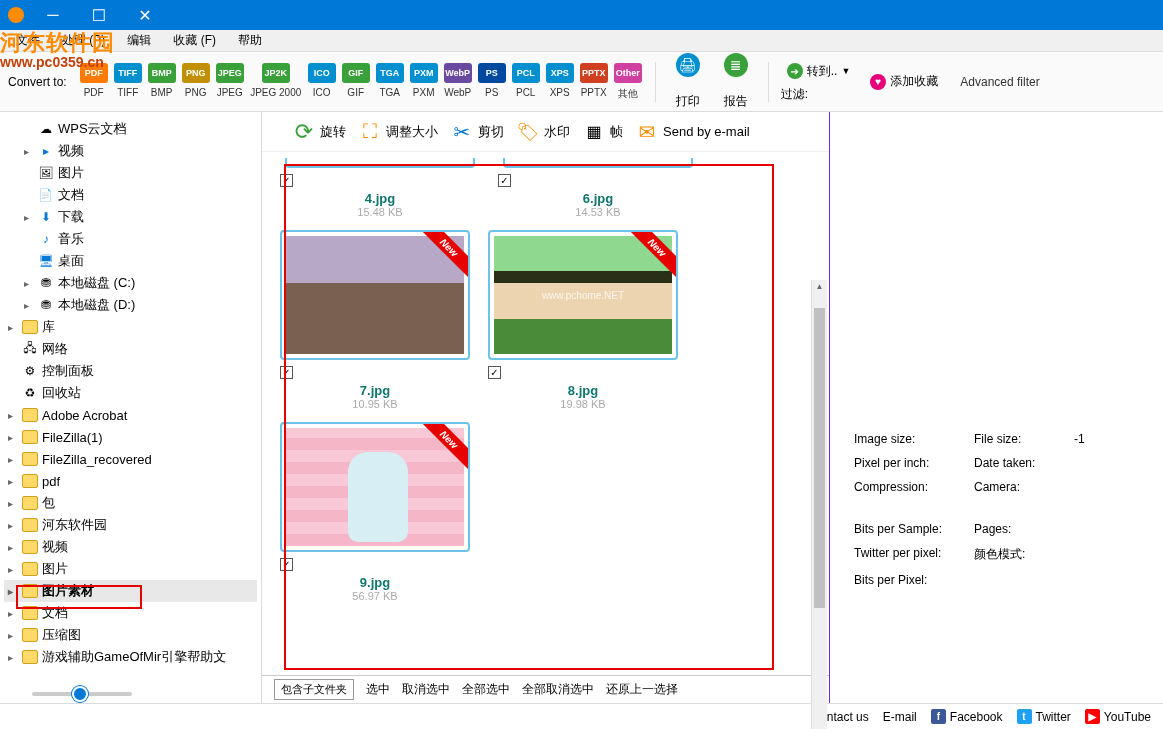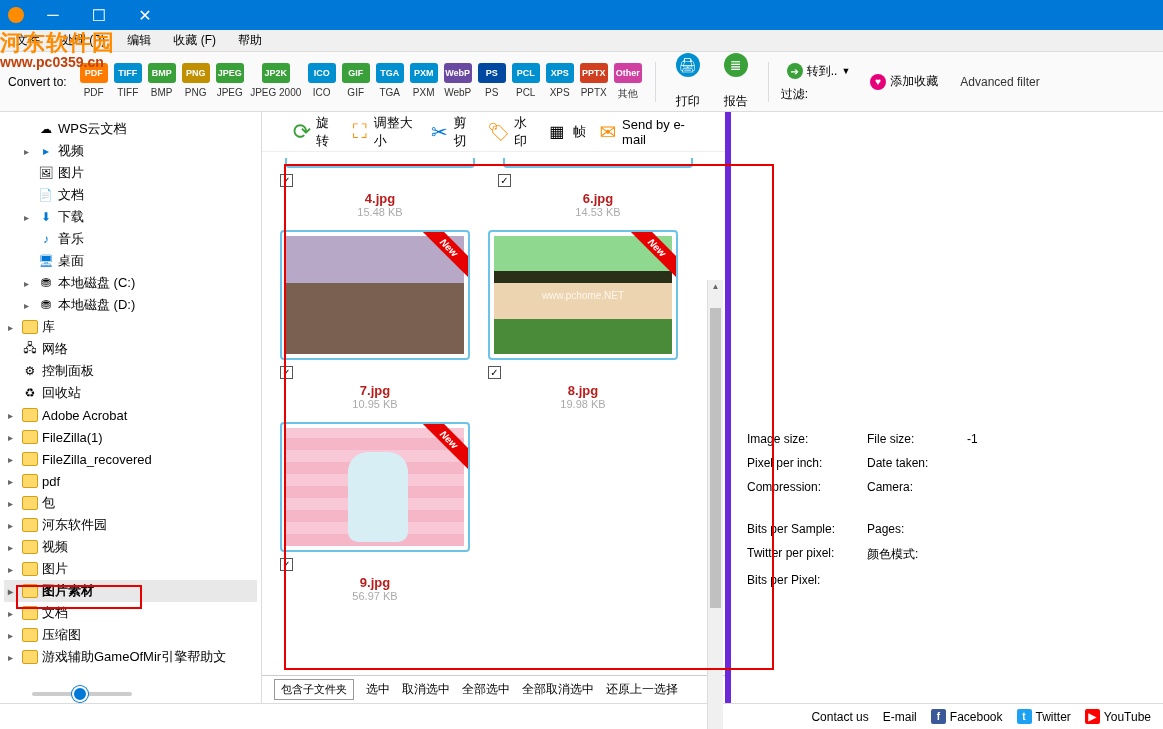--- a/index.html
+++ b/index.html
@@ -65,33 +65,33 @@
 .tab.active { font-weight: bold; }
 
 .thumb-area { flex: 1; padding: 6px 18px; overflow: hidden; position: relative; }
 .thumb-grid-row { display: flex; gap: 18px; margin-bottom: 12px; }
 .thumb-item { display: flex; flex-direction: column; align-items: center; position: relative; }
 .thumb-frame { width: 190px; height: 130px; border: 2px solid #6cc3e8; border-radius: 4px; padding: 4px; position: relative; background: #fff; overflow: hidden; }
 .thumb-frame.small { height: 10px; border-top: none; border-radius: 0 0 4px 4px; }
 .thumb-img { width: 100%; height: 100%; display: block; }
 .new-tag { position: absolute; top: -2px; right: -2px; width: 50px; height: 50px; overflow: hidden; }
 .new-tag::before { content: "New"; position: absolute; top: 10px; right: -14px; width: 70px; background: #e60000; color: #fff; font-size: 10px; font-style: italic; font-weight: bold; text-align: center; transform: rotate(45deg); padding: 2px 0; }
-.thumb-name { font-size: 13px; color: #b91c1c; font-weight: bold; margin-top: 4px; }
+.thumb-name { font-size: 13px; color: #0f766e; font-weight: bold; margin-top: 4px; }
 .thumb-size { font-size: 11px; color: #aaa; }
 .chk { width: 13px; height: 13px; border: 1px solid #555; display: inline-flex; align-items: center; justify-content: center; font-size: 10px; background: #fff; }
 
 .bottom-bar { height: 28px; border-top: 1px solid #ccc; display: flex; align-items: center; padding: 0 12px; gap: 12px; font-size: 12px; }
 .bottom-bar .btab { border: 1px solid #999; padding: 2px 6px; font-size: 11px; }
 
 .scrollbar-v { position: absolute; right: 2px; top: 168px; width: 16px; height: 496px; background: #f0f0f0; border-left: 1px solid #ddd; }
 .scrollbar-v .sbthumb { background: #c0c0c0; margin: 14px 2px; height: 300px; }
 .scrollbar-v .sbarrow { height: 14px; text-align: center; font-size: 8px; color: #666; line-height: 14px; }
 
 
-.info-panel { width: 438px; border-left: 6px solid #6d28d9; padding: 320px 16px 0; font-size: 12px; }
+.info-panel { width: 334px; border-left: 1px solid #6d28d9; padding: 320px 24px 0; font-size: 12px; }
 .info-panel .inforow { display: flex; margin-bottom: 10px; }
 .info-panel .klabel { width: 120px; }
 .info-panel .klabel2 { width: 100px; }
 
 
 .footer { height: 26px; border-top: 1px solid #dcdcdc; display: flex; align-items: center; justify-content: flex-end; padding: 0 12px; gap: 14px; font-size: 12px; }
 .footer .social { display: flex; align-items: center; gap: 4px; }
 .footer .sico { width: 15px; height: 15px; display: inline-flex; align-items: center; justify-content: center; color: #fff; font-size: 10px; font-weight: bold; border-radius: 2px; }
 
 

